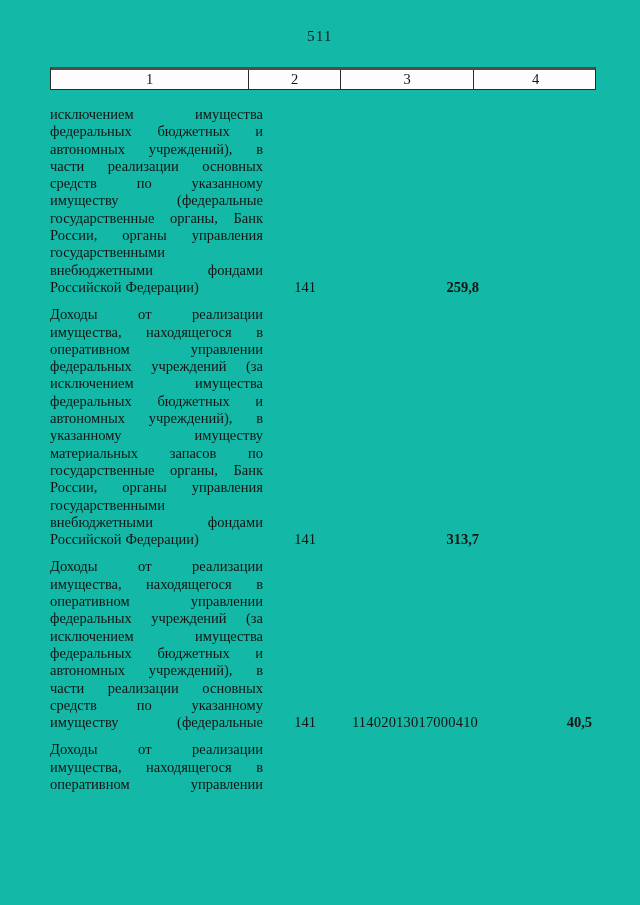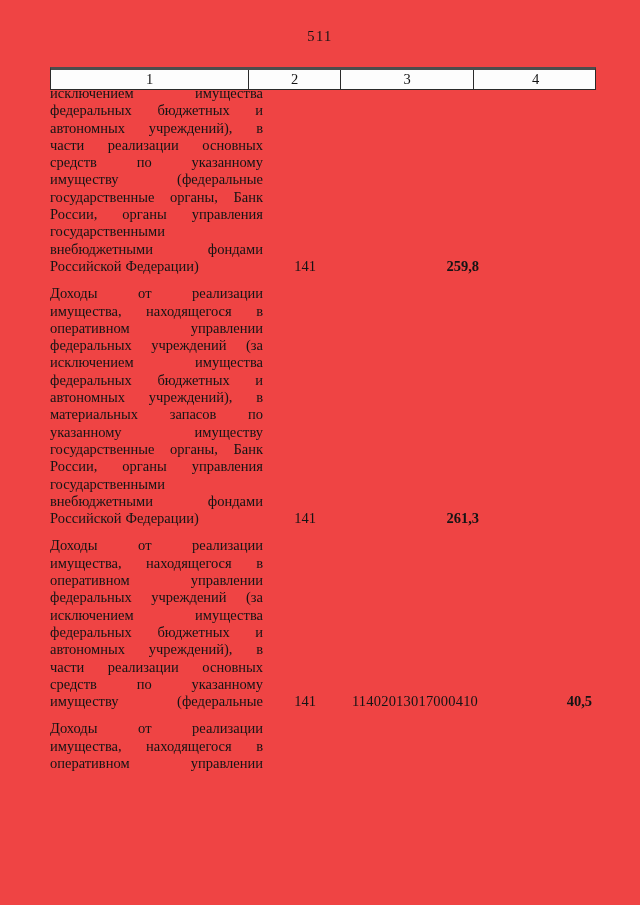--- a/index.html
+++ b/index.html
@@ -7,21 +7,21 @@
   body {
     width: 640px; height: 905px;
     font-family: "Liberation Serif", serif;
     color: #141414;
     position: relative;
     overflow: hidden;
   }
   .page {
     position: absolute; top: 0; left: 0;
     width: 640px; height: 905px;
-    background: #ef4444;
+    background: #14b8a6;
   }
   .page-number {
     position: absolute; top: 28px; left: 0;
     width: 640px;
     text-align: center;
     font-size: 14.5px;
     letter-spacing: 1.5px;
   }
   .header-table {
     position: absolute; top: 67px; left: 50px;
@@ -33,21 +33,21 @@
     background: #fdfdfd;
   }
   .hcell {
     height: 19px;
     line-height: 18px;
     text-align: center;
     font-size: 14.5px;
   }
   .hcell:not(:last-child) { border-right: 1.5px solid #2a2a2a; }
   .table-body {
-    position: absolute; top: 83px; left: 50px;
+    position: absolute; top: 104px; left: 50px;
     width: 546px;
     display: flex;
     flex-direction: column;
   }
   .row {
     display: grid;
     grid-template-columns: 213px 84px 136px 113px;
     align-items: end;
     padding-top: 10px;
   }
@@ -99,30 +99,30 @@
       </div>
       <div class="row">
         <div class="cell col1">
           <div class="line">Доходы от реализации</div>
           <div class="line">имущества, находящегося в</div>
           <div class="line">оперативном управлении</div>
           <div class="line">федеральных учреждений (за</div>
           <div class="line">исключением имущества</div>
           <div class="line">федеральных бюджетных и</div>
           <div class="line">автономных учреждений), в</div>
+          <div class="line">указанному имуществу</div>
           <div class="line">материальных запасов по</div>
-          <div class="line">указанному имуществу</div>
           <div class="line">государственные органы, Банк</div>
           <div class="line">России, органы управления</div>
           <div class="line">государственными</div>
           <div class="line">внебюджетными фондами</div>
           <div class="line last">Российской Федерации)</div>
         </div>
         <div class="cell col2">141</div>
-        <div class="cell col4">261,3</div>
+        <div class="cell col4">313,7</div>
       </div>
       <div class="row">
         <div class="cell col1">
           <div class="line">Доходы от реализации</div>
           <div class="line">имущества, находящегося в</div>
           <div class="line">оперативном управлении</div>
           <div class="line">федеральных учреждений (за</div>
           <div class="line">исключением имущества</div>
           <div class="line">федеральных бюджетных и</div>
           <div class="line">автономных учреждений), в</div>

